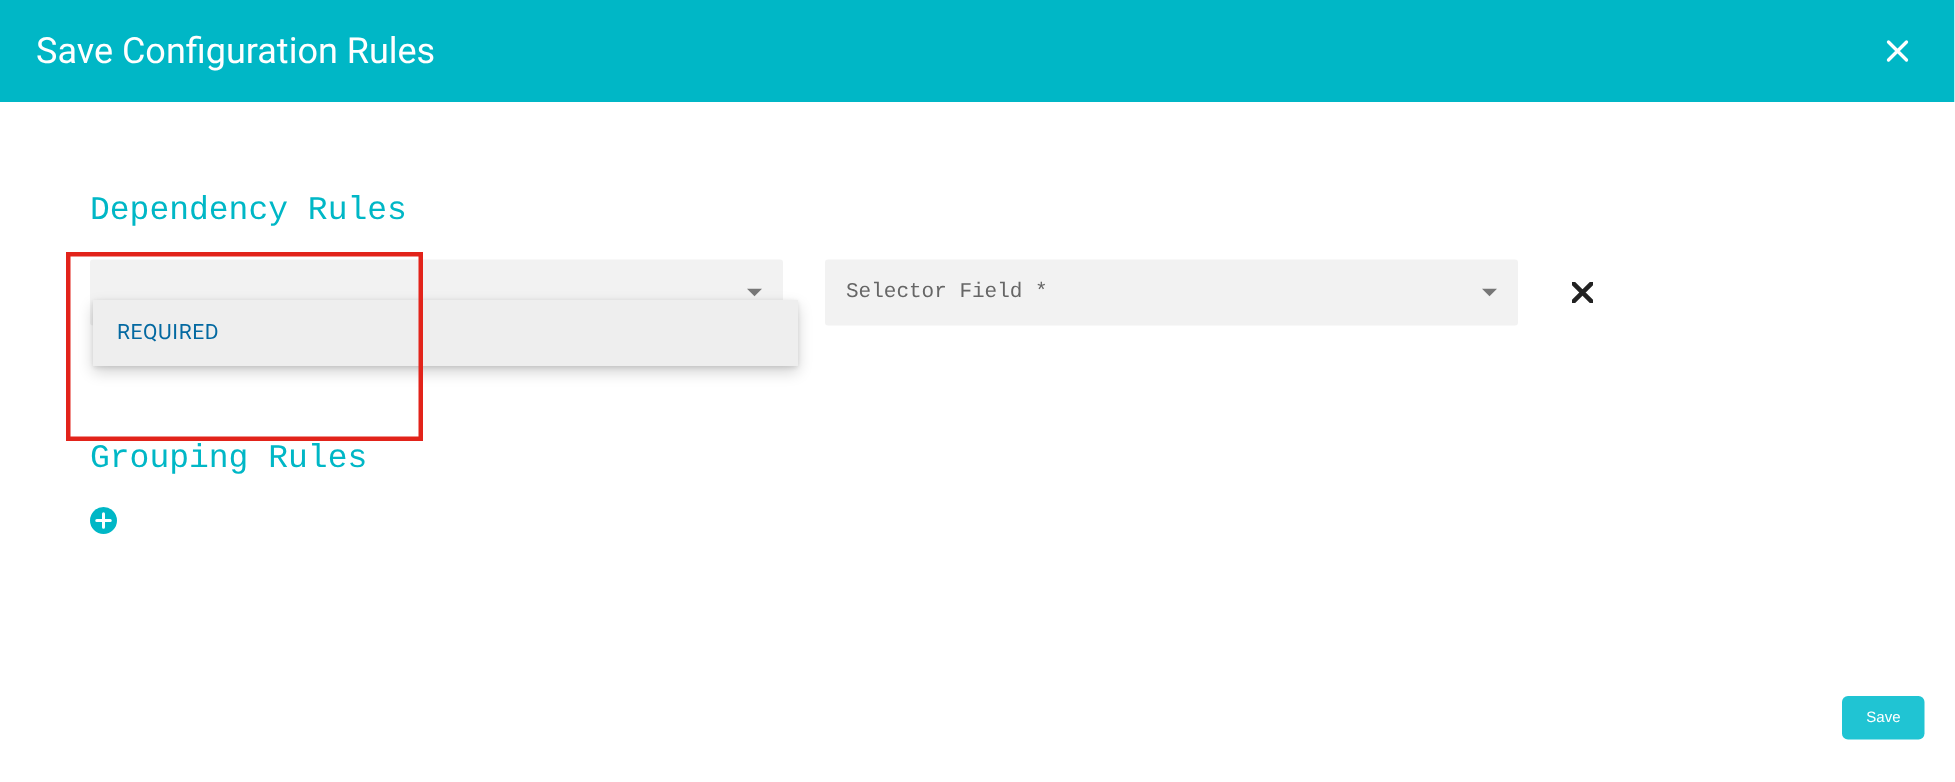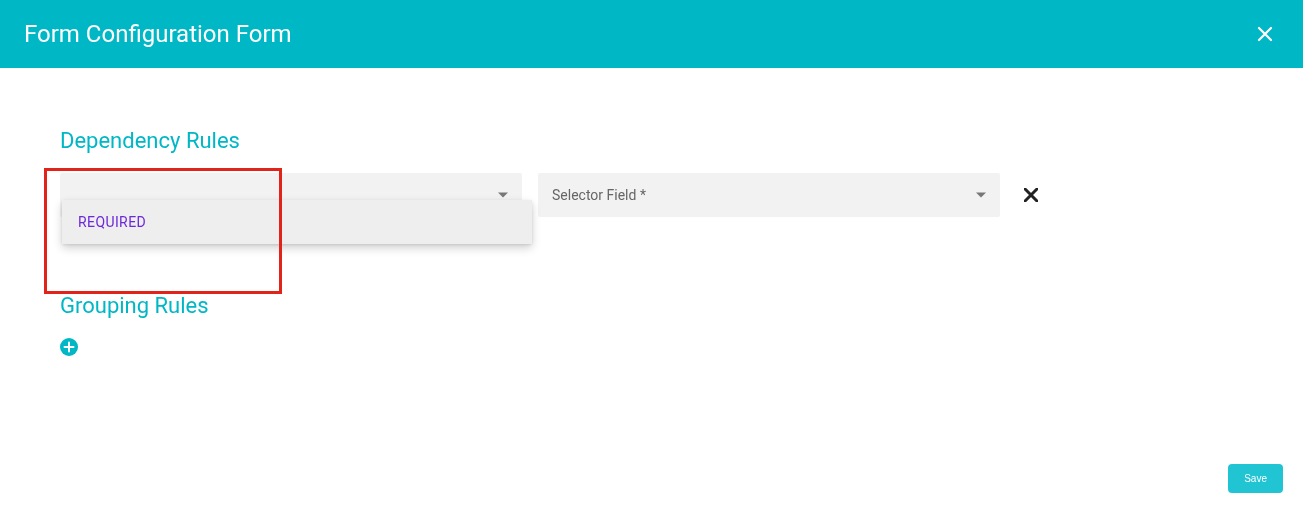--- a/index.html
+++ b/index.html
@@ -30,30 +30,31 @@
       font-size: 22px;
       cursor: pointer;
       width: 28px;
       height: 28px;
       display: flex;
       align-items: center;
       justify-content: center;
     }
     .content {
       padding: 60px 60px 0 60px;
+      font-family: Liberation Mono, monospace;
     }
     .section-title {
       color: #00b7c6;
       font-size: 22px;
       font-weight: 400;
       margin-bottom: 20px;
     }
     .rules-row {
       display: flex;
-      gap: 16px;
+      gap: 28px;
       align-items: flex-end;
       position: relative;
     }
     .input-wrap {
       flex: 0 0 462px;
       height: 44px;
       background: #f2f2f2;
       border-radius: 2px;
       display: flex;
       align-items: center;
@@ -93,21 +94,21 @@
       width: 470px;
       background: #fff;
       box-shadow: 0 4px 10px rgba(0,0,0,0.18), 0 1px 3px rgba(0,0,0,0.1);
       border-radius: 2px;
       z-index: 50;
     }
     .menu-item {
       padding: 14px 16px;
       font-size: 14px;
       letter-spacing: 0.4px;
-      color: #6d28d9;
+      color: #0369a1;
       cursor: pointer;
     }
     .menu-item.highlighted {
       background: #eeeeee;
     }
     .grouping-section {
       margin-top: 76px;
     }
     .add-icon {
       width: 18px;
@@ -137,21 +138,21 @@
       height: 126px;
       border: 3px solid #e2231a;
       pointer-events: none;
       z-index: 100;
     }
   </style>
 </head>
 <body>
 
 <div class="header">
-  <div class="header-title">Form Configuration Form</div>
+  <div class="header-title">Save Configuration Rules</div>
   <div class="header-close">
     <svg width="16" height="16" viewBox="0 0 16 16" fill="none">
       <path d="M2 2 L14 14 M14 2 L2 14" stroke="#fff" stroke-width="2.2" stroke-linecap="round"></path>
     </svg>
   </div>
 </div>
 
 <div class="content">
   <div>
     <div class="section-title">Dependency Rules</div>

